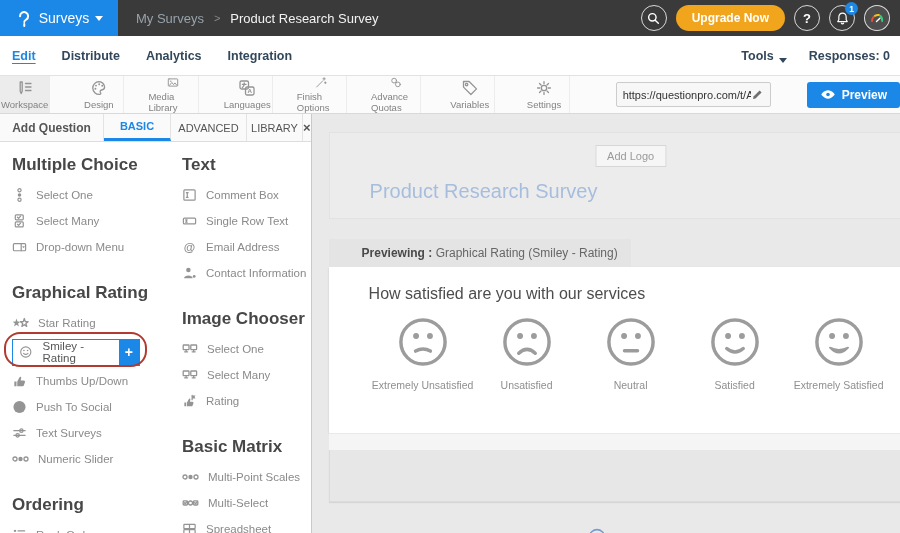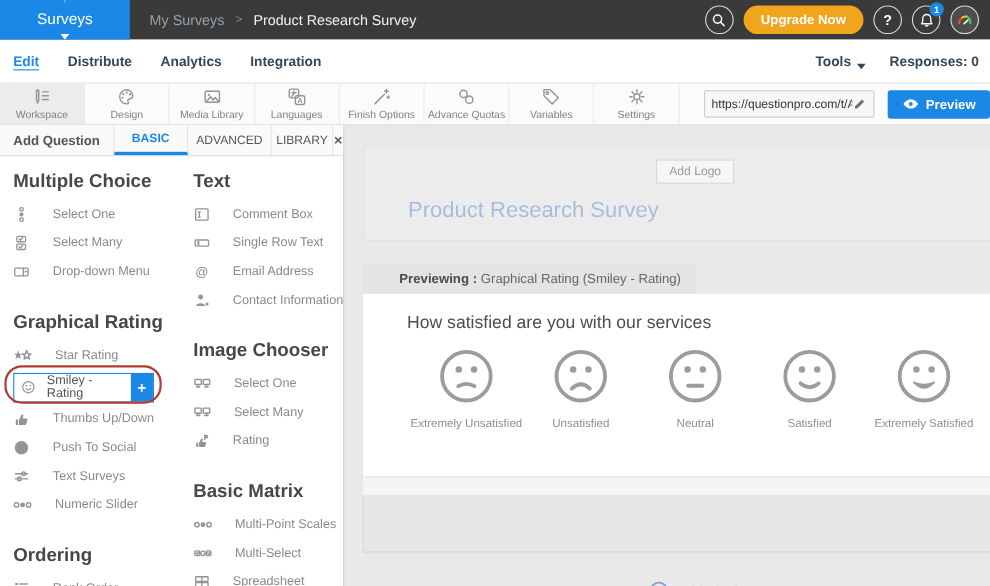--- a/index.html
+++ b/index.html
@@ -1,21 +1,21 @@
 <!DOCTYPE html>
 <html><head>
 <meta charset="utf-8">
 <style>
   * { margin:0; padding:0; box-sizing:border-box; }
   html,body { width:900px; height:533px; overflow:hidden; }
   body { font-family:"Liberation Sans", sans-serif; background:#e9e9e9; position:relative; }
 
   
   .topbar { height:36px; background:#3a3a3a; display:flex; align-items:center; }
-  .logo { width:118px; height:36px; background:#1b87e6; display:flex; align-items:center; justify-content:center; gap:6px; color:#fff; font-size:14px; cursor:pointer;flex-direction:column; }
+  .logo { width:118px; height:36px; background:#1b87e6; display:flex; align-items:center; justify-content:center; gap:6px; color:#fff; font-size:14px; cursor:pointer; }
   .caret { width:0; height:0; border-left:4px solid transparent; border-right:4px solid transparent; border-top:5px solid currentColor; display:inline-block; }
   .crumbs { display:flex; align-items:center; gap:10px; margin-left:18px; font-size:13px; }
   .crumb-parent { color:#97a2ab; cursor:pointer; }
   .crumb-sep { color:#8a8a8a; font-size:11px; }
   .crumb-current { color:#f2f2f2; }
   .tb-right { margin-left:auto; display:flex; align-items:center; gap:9px; padding-right:10px; }
   .cbtn { width:26px; height:26px; border-radius:50%; border:1.5px solid rgba(255,255,255,.8); display:flex; align-items:center; justify-content:center; color:#fff; font-size:13px; font-weight:bold; cursor:pointer; position:relative; background:transparent; }
   .upgrade { background:#f1a51d; color:#fff; font-size:12px; font-weight:bold; border:none; border-radius:14px; padding:6px 16px; cursor:pointer; }
   .badge { position:absolute; top:-4px; right:-4px; min-width:13px; height:13px; border-radius:7px; background:#1b87e6; color:#fff; font-size:8.5px; font-weight:bold; display:flex; align-items:center; justify-content:center; }
   .avatar { background:#4d4d4d; overflow:hidden; }
@@ -23,21 +23,21 @@
   
   .navrow { height:40px; background:#fff; border-bottom:1px solid #e2e2e2; display:flex; align-items:center; font-size:12.5px; }
   .nav-left { display:flex; gap:26px; padding-left:12px; }
   .navtab { color:#33475b; font-weight:bold; cursor:pointer; }
   .navtab.active { color:#1b87e6; text-decoration:underline; text-underline-offset:3px; }
   .nav-right { margin-left:auto; display:flex; gap:22px; align-items:center; padding-right:10px; color:#33475b; font-weight:bold; }
   .nav-right .tools { display:flex; align-items:flex-end; gap:5px; cursor:pointer;margin-left:48px; }
   .nav-right .tools .caret { border-top-color:#33475b; }
 
   
-  .toolbar { height:38px; background:#fbfbfb; border-bottom:1px solid #d9d9d9; display:flex; align-items:stretch; }
+  .toolbar { height:38px; background:#fbfbfb; border-bottom:1px solid #d9d9d9; display:flex; align-items:stretch;gap:24px; }
   .titem { width:79px; display:flex; flex-direction:column; align-items:center; justify-content:center; gap:2px; border-right:1px solid #ececec; color:#828282; font-size:9.5px; cursor:pointer; }
   .titem.active { background:#ececec; }
   .ic * { stroke:#949494; fill:none; stroke-width:1.3; stroke-linecap:round; stroke-linejoin:round; }
   .ic .f { fill:#949494; stroke:none; }
   .ic text { stroke:none; fill:#8f8f8f; }
   .urlwrap { margin-left:22px; align-self:center; display:flex; align-items:center; background:#f7f7f7; border:1px solid #ccc; border-radius:2px; height:25px; width:158px; padding:0 6px;justify-content:center; }
   .urlwrap input { border:none; outline:none; background:transparent; font-size:11px; color:#333; width:128px; font-family:"Liberation Sans",sans-serif; }
   .preview-btn { margin-left:12px; align-self:center; background:#1b87e6; color:#fff; border:none; border-radius:3px; height:26px; padding:0 13px; font-size:12px; font-weight:bold; display:flex; align-items:center; gap:6px; cursor:pointer; }
 
   
@@ -50,21 +50,21 @@
   .ptitle { width:104px; font-size:12px; font-weight:bold; color:#333; }
   .ptab { width:67px; }
   .ptab.active { color:#1b87e6; font-weight:bold; border-bottom:3px solid #1b87e6; }
   .ptab.t2 { width:76px; } .ptab.t3 { width:56px; }
   .pclose { flex:1; border-right:none !important; font-size:13px; font-weight:bold; color:#444; }
   .pbody { flex:1; display:flex; padding-left:12px; overflow:hidden; }
   .pcol-l { width:158px; }
   .pcol-r { flex:1; padding-left:12px; }
   .phead { font-size:17px; font-weight:bold; color:#474747; margin:23px 0 7px; }
   .pcol-l .phead:first-child, .pcol-r .phead:first-child { margin-top:13px; }
-  .pitem { display:flex; align-items:center; gap:21px; height:26px; font-size:11.5px; color:#8a8a8a; cursor:pointer; white-space:nowrap; }
+  .pitem { display:flex; align-items:center; gap:9px; height:26px; font-size:11.5px; color:#8a8a8a; cursor:pointer; white-space:nowrap; }
   .pitem svg { flex:none; }
 
   .hl-wrap { position:relative; height:32px; display:flex; align-items:center; }
   .hl-row { width:128px; height:27px; background:#fff; border:1px solid #1b87e6; display:flex; align-items:center; gap:10px; padding-left:6px; cursor:pointer; }
   .hl-row span { font-size:11.5px; color:#555; }
   .hl-plus { margin-left:auto; width:24px; height:25px; background:#1b87e6; color:#fff; font-size:14px; font-weight:bold; display:flex; align-items:center; justify-content:center; cursor:pointer; }
   .annot { position:absolute; left:-8px; top:-4px; width:143px; height:35px; border:2.5px solid #b23a30; border-radius:16px; pointer-events:none; }
 
   
   .canvas { flex:1; padding:18px 12px 0 17px; }

